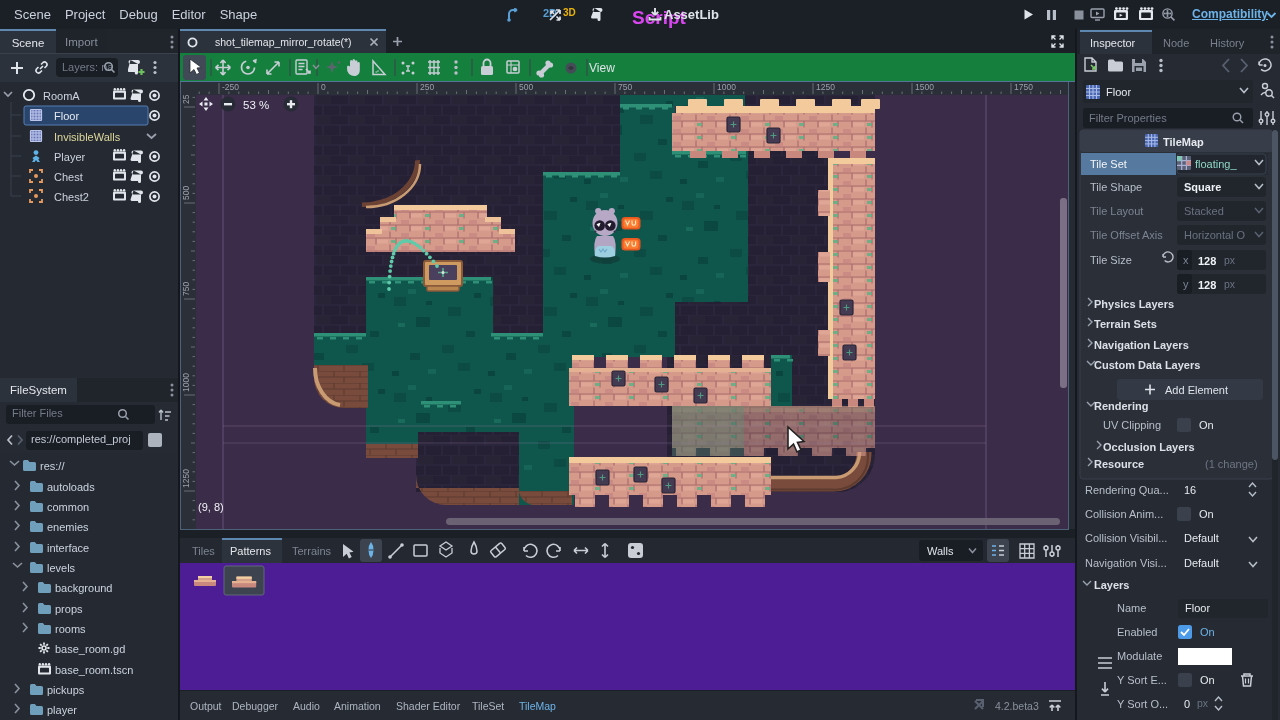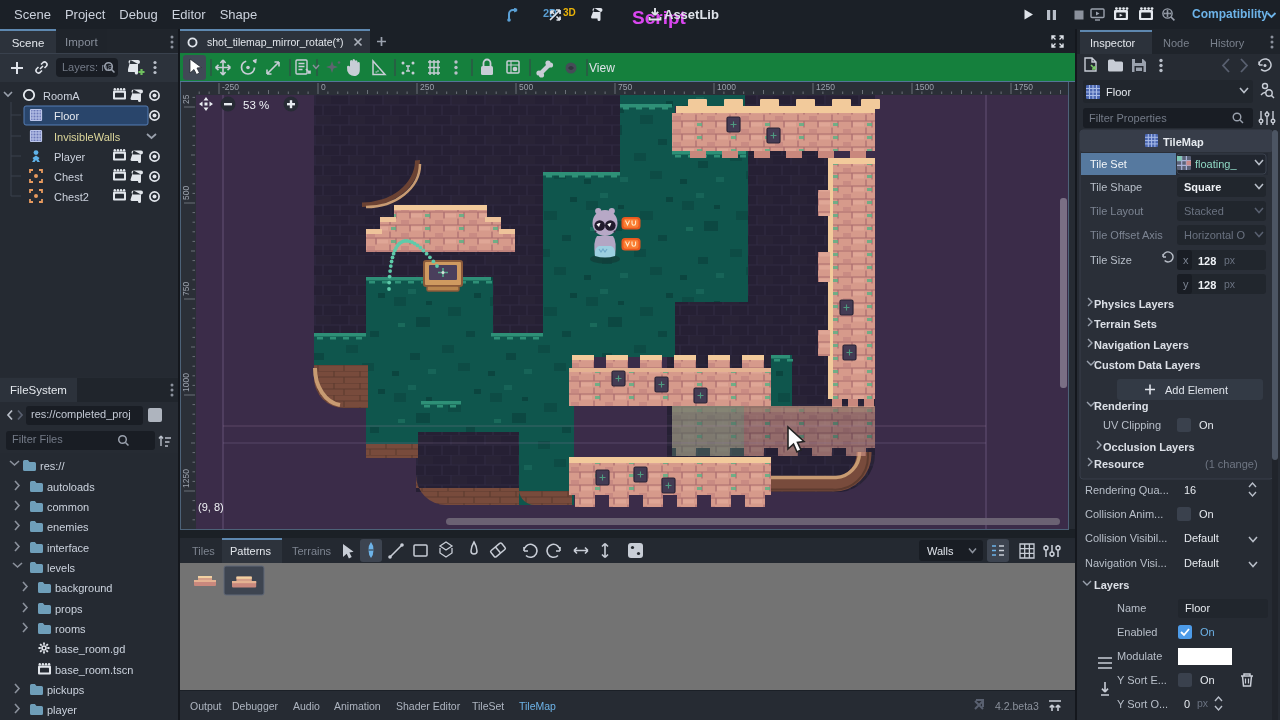--- a/index.html
+++ b/index.html
@@ -4,21 +4,21 @@
 <style>
 * { margin:0; padding:0; box-sizing:border-box; }
 html,body { width:1280px; height:720px; overflow:hidden; background:#14171d; }
 body { font-family:"Liberation Sans", sans-serif; color:#cdd3de; font-size:11.5px; position:relative; }
 .abs { position:absolute; }
 .row { display:flex; align-items:center; }
 svg { display:block; }
 
 #topbar { position:absolute; left:0; top:0; width:1280px; height:29px; background:#1b2027; display:flex; align-items:center; }
 #topbar .menu { color:#ccd2dd; font-size:13px; margin:0 7px; }
-.blue { color:#6db3e8; }
+.blue { color:#6db3e8;text-decoration:underline; }
 
 #leftdock { position:absolute; left:0; top:29px; width:178px; height:691px; background:#262b33; }
 #rightdock { position:absolute; left:1077px; top:29px; width:203px; height:691px; background:#262b33; }
 #center { position:absolute; left:180px; top:29px; width:895px; height:691px; background:#262b33; }
 .tabsrow { height:24px; background:#1b2027; display:flex; }
 .tab { padding:0 10px; display:flex; align-items:center; font-size:11.5px; color:#878e9a; background:#20252c; }
 .tab.active { background:#2c323b; color:#e3e7ec; border-top:2px solid #5e88b0; }
 .toolbtn { width:24px; height:24px; display:flex; align-items:center; justify-content:center; }
 </style>
 </head>
@@ -199,39 +199,39 @@
     <div class="tabsrow" style="height:24px; background:#20252c">
       <div class="tab active" style="border-top:none; height:24px;">FileSystem</div>
       <div style="flex:1; display:flex; align-items:center; justify-content:flex-end; padding-right:4px; background:#20252c">
           <svg width="4" height="14" viewBox="0 0 4 14">
             <circle cx="2" cy="2" r="1.5" fill="#8b919c"></circle>
             <circle cx="2" cy="7" r="1.5" fill="#8b919c"></circle>
             <circle cx="2" cy="12" r="1.5" fill="#8b919c"></circle>
           </svg>
         </div>
     </div>
+    <div class="row" style="height:25px; padding:0 6px;">
+      <div style="flex:1; height:19px; background:#191d24; border-radius:3px; font-size:11px; color:#747b88; padding:2px 0 0 6px;">Filter Files</div>
+      <svg style="margin-left:-38px" width="13" height="13" viewBox="0 0 13 13">
+          <circle cx="5.5" cy="5.5" r="3.8" stroke="#9aa1ad" stroke-width="1.5" fill="none"></circle>
+          <path d="M8.5 8.5 l3 3" stroke="#9aa1ad" stroke-width="1.5"></path>
+        </svg>
+      <svg style="margin-left:28px" width="14" height="14" viewBox="0 0 14 14">
+          <path d="M3 2 v10 M3 2 l-2 2.5 M3 2 l2 2.5 M7 4 h6 M7 8 h4.5 M7 12 h3" stroke="#b9bfc9" stroke-width="1.4" fill="none"></path>
+        </svg>
+    </div>
     <div class="row" style="height:26px; padding:0 6px; gap:2px;">
       <svg width="8" height="12" viewBox="0 0 8 12">
           <path d="M6 1.5 L2 6 l4 4.5" stroke="#b9bfc9" stroke-width="1.7" fill="none"></path>
         </svg>
       <svg width="8" height="12" viewBox="0 0 8 12">
           <path d="M2 1.5 L6 6 l-4 4.5" stroke="#596070" stroke-width="1.7" fill="none"></path>
         </svg>
       <div style="width:117px; height:19px; background:#191d24; border-radius:3px; font-size:11px; color:#c3c9d4; padding:2px 0 0 5px; white-space:nowrap; overflow:hidden;">res://completed_proj</div>
       <div style="width:14px; height:14px; background:#aeb4be; border-radius:2px; margin-left:3px;"></div>
-    </div>
-    <div class="row" style="height:25px; padding:0 6px;">
-      <div style="flex:1; height:19px; background:#191d24; border-radius:3px; font-size:11px; color:#747b88; padding:2px 0 0 6px;">Filter Files</div>
-      <svg style="margin-left:-38px" width="13" height="13" viewBox="0 0 13 13">
-          <circle cx="5.5" cy="5.5" r="3.8" stroke="#9aa1ad" stroke-width="1.5" fill="none"></circle>
-          <path d="M8.5 8.5 l3 3" stroke="#9aa1ad" stroke-width="1.5"></path>
-        </svg>
-      <svg style="margin-left:28px" width="14" height="14" viewBox="0 0 14 14">
-          <path d="M3 2 v10 M3 2 l-2 2.5 M3 2 l2 2.5 M7 4 h6 M7 8 h4.5 M7 12 h3" stroke="#b9bfc9" stroke-width="1.4" fill="none"></path>
-        </svg>
     </div>
     <div class="abs" id="fstree" style="left:0; top:75px; width:178px; height:267px; background:#252a32;">
       <svg width="178" height="267" viewBox="0 0 178 267">
         <defs>
           <g id="i-fold">
               <path d="M0 1.5 a1.5 1.5 0 0 1 1.5 -1.5 h3.4 l1.6 2 h5 a1.5 1.5 0 0 1 1.5 1.5 v6 a1.5 1.5 0 0 1 -1.5 1.5 h-10 a1.5 1.5 0 0 1 -1.5 -1.5 z" fill="#6f9fba"></path>
             </g>
           <g id="i-chevR">
               <path d="M0 0 l4 4.5 L0 9" stroke="#8b919c" stroke-width="1.6" fill="none"></path>
             </g>
@@ -283,21 +283,21 @@
           <use href="#i-chevR" x="15" y="251"></use>
             <use href="#i-fold" x="30" y="251"></use>
             <text x="47" y="261">player</text>
         </g>
       </svg>
     </div>
   </div>
 </div>
 <div id="center">
   <div class="tabsrow" style="height:24px; background:#1b2027;">
-    <div class="tab active" style="gap:9px; padding:0 7px; font-size:10.5px;text-align:center;">
+    <div class="tab active" style="gap:17px; padding:0 7px; font-size:10.5px;text-align:center;">
       <svg width="11" height="11" viewBox="0 0 13 13">
           <circle cx="6.5" cy="6.5" r="4.8" stroke="#dfe3ea" stroke-width="2.2" fill="none"></circle>
         </svg>
       shot_tilemap_mirror_rotate(*)
       <svg width="10" height="10" viewBox="0 0 10 10">
           <path d="M1.5 1.5 l7 7 M8.5 1.5 l-7 7" stroke="#aab0ba" stroke-width="1.7"></path>
         </svg>
     </div>
     <div class="toolbtn">
         <svg width="11" height="11" viewBox="0 0 11 11">
@@ -696,21 +696,21 @@
         <rect x="25" y="6" width="8" height="2.4" fill="#e8ecf1"></rect>
 <text x="44" y="12" font-size="11.5" fill="#eef1f5" font-family="Liberation Sans">53 %</text>
 <circle cx="92" cy="7" r="7.5" fill="#262b33" opacity="0.9"></circle>
         <rect x="88" y="6" width="8" height="2.4" fill="#e8ecf1"></rect>
         <rect x="90.8" y="3.2" width="2.4" height="8" fill="#e8ecf1"></rect>
 </g>
 <text x="2" y="416" font-size="11" fill="#f0f2f5" font-family="Liberation Sans">(9, 8)</text>
     </svg>
 
   <div class="abs" style="left:0; top:500px; width:895px; height:9px; background:#1b2026;"></div>
-  <div class="abs" id="bpanel" style="left:0; top:509px; width:895px; height:152px; background:#737373;">
+  <div class="abs" id="bpanel" style="left:0; top:509px; width:895px; height:152px; background:#4c1d95;">
       <svg width="895" height="152" viewBox="0 0 895 152">
         <rect x="0" y="0" width="895" height="25" fill="#242931"></rect>
         <text x="12" y="17" font-size="11" fill="#7d8490" font-family="Liberation Sans">Tiles</text>
         <rect x="42" y="0" width="60" height="25" fill="#2d333c"></rect>
         <rect x="42" y="0" width="60" height="2" fill="#5e88b0"></rect>
         <text x="50" y="17" font-size="11" fill="#e3e7ec" font-family="Liberation Sans">Patterns</text>
         <text x="112" y="17" font-size="11" fill="#7d8490" font-family="Liberation Sans">Terrains</text>
         <path d="M163 6 l0 13 3.7-3.2 2.2 4.6 2.8-1.4 -2.3-4.6 4.2-0.6z" fill="#c8cdd6"></path>
         <rect x="180" y="1" width="22" height="23" rx="3" fill="#3d4450"></rect>
         <path d="M191 4 q2.5 3 2.5 8 q0 5 -2.5 8 q-2.5 -3 -2.5 -8 q0 -5 2.5 -8z" fill="#6db3e8"></path>

